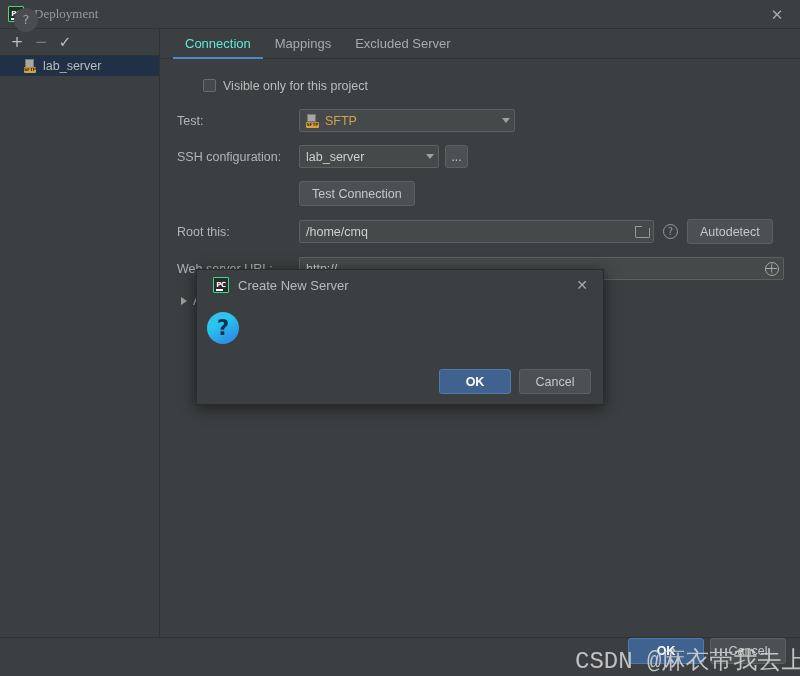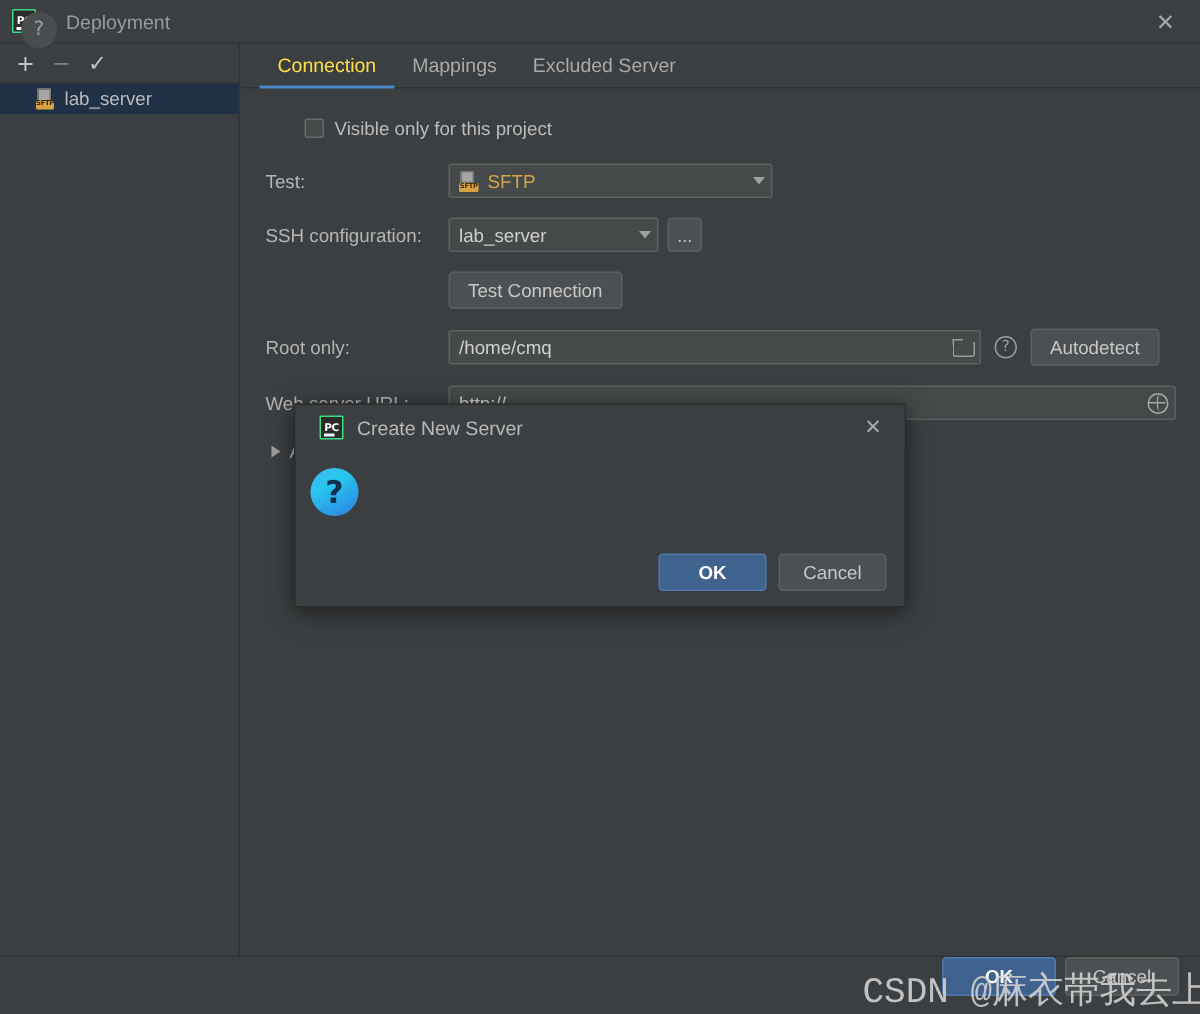--- a/index.html
+++ b/index.html
@@ -29,21 +29,21 @@
     font-size: 7px; font-weight: bold; color: #ffffff;
     font-family: "DejaVu Sans", sans-serif; line-height: 1;
     letter-spacing: -0.3px;
     position: relative;
   }
   .pc-logo:after {
     content: ""; position: absolute; left: 2px; bottom: 1.5px;
     width: 7px; height: 1.5px; background: #ffffff;
   }
   .title-text {
-    margin-left: 20px; font-size: 13px; color: #9a9a9a;
+    margin-left: 10px; font-size: 13px; color: #9a9a9a; font-family: Liberation Serif, serif;
   }
   .win-close {
     position: absolute; right: 0; top: 0; width: 46px; height: 29px;
     display: flex; align-items: center; justify-content: center;
     color: #a7a7a7; font-size: 15px; font-family: "DejaVu Sans", sans-serif;
   }
 
   
   .leftpanel {
     position: absolute; left: 0; top: 29px; width: 160px; height: 608px;
@@ -87,21 +87,21 @@
     background: #3c3f41;
   }
   .tabs {
     height: 30px; display: flex; align-items: flex-end;
     padding-left: 12px; border-bottom: 1px solid #323232;
   }
   .tab {
     padding: 0 12px; height: 28px; line-height: 28px;
     font-size: 13px; color: #a9a9a9; position: relative;
   }
-  .tab.active { color: #fde047; margin-top: 19px; }
+  .tab.active { color: #5eead4; margin-top: 19px; }
   .tab.active:after {
     content: ""; position: absolute; left: 0; right: 0; bottom: -1px;
     height: 2px; background: #4a88c7;
   }
 
   .form { position: relative; padding: 14px 16px 0 16px; }
 
   .row { display: flex; align-items: center; margin-bottom: 13px; }
   .row-label {
     width: 122px; flex: none; font-size: 12.5px; color: #b4b4b4;
@@ -341,21 +341,21 @@
         </div>
         <div class="btn btn-dots">...</div>
       </div>
 
       <div class="row">
         <div class="row-label"></div>
         <div class="btn btn-test">Test Connection</div>
       </div>
 
       <div class="row">
-        <div class="row-label">Root only:</div>
+        <div class="row-label">Root this:</div>
         <div class="textfield tf-root">
           <span>/home/cmq</span>
           <span class="folder-icon"></span>
         </div>
         <div class="help-circle">?</div>
         <div class="btn">Autodetect</div>
       </div>
 
       <div class="row">
         <div class="row-label">Web server URL:</div>

